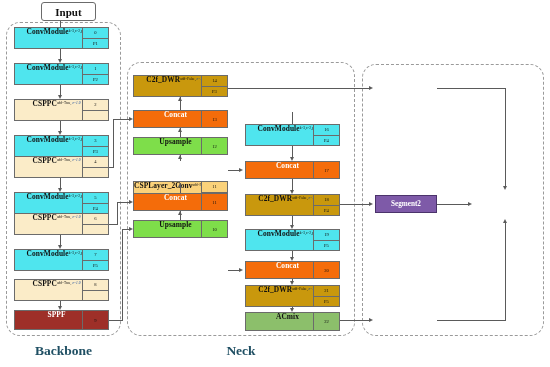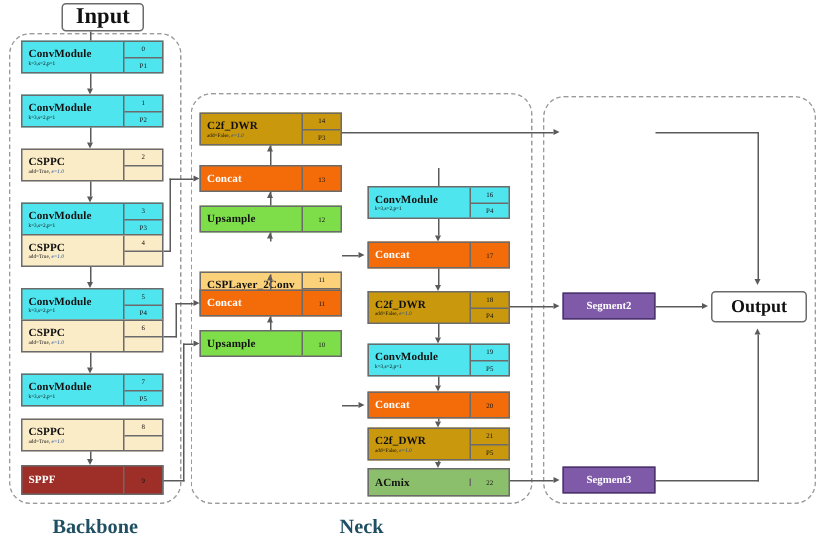--- a/index.html
+++ b/index.html
@@ -29,23 +29,23 @@
     position:absolute;
     box-sizing:border-box;
     border:0.9px solid #6b6b6b;
     display:flex;
     align-items:stretch;
     overflow:hidden;
   }
   .node .ncol{
     flex:1 1 auto;
     display:flex;
-    flex-direction:column;
+    flex-direction:row;
     justify-content:center;
-    padding-left:4px;
+    padding-left:16px;
     min-width:0;
     overflow:hidden;
   }
   .node .title{
     font-family:"Liberation Serif", serif;
     font-weight:bold;
     font-size:7.4px;
     line-height:8px;
     color:#101010;
     white-space:nowrap;
@@ -85,21 +85,21 @@
   .c-csppc  {background:#fbecc8;}
   .c-sppf   {background:#9e2f28;}
   .c-sppf .title{color:#ffffff;}
   .c-sppf .ic{color:#ffe8e5;}
   .c-c2f    {background:#c9980d;}
   .c-concat {background:#f46c0a;}
   .c-concat .title{color:#ffffff;}
   .c-concat .ic{color:#ffe9d6;}
   .c-ups    {background:#7ede4a;}
   .c-csp2   {background:#fbd27a;margin-top:20px;}
-  .c-acmix  {background:#8cbf6b;align-items:center;}
+  .c-acmix  {background:#8cbf6b;}
   .c-seg    {background:#7e5aa8;border:0.9px solid #4b336b;}
 
   
   .pbox{
     position:absolute;
     box-sizing:border-box;
     background:#ffffff;
     border:1px solid #6b6b6b;
     border-radius:3px;
     display:flex;align-items:center;justify-content:center;
@@ -121,21 +121,21 @@
   .arw{position:absolute;width:0;height:0;}
   .arw.down{border-left:2.6px solid transparent;border-right:2.6px solid transparent;border-top:4px solid #5a5a5a;}
   .arw.up{border-left:2.6px solid transparent;border-right:2.6px solid transparent;border-bottom:4px solid #5a5a5a;}
   .arw.right{border-top:2.6px solid transparent;border-bottom:2.6px solid transparent;border-left:4px solid #5a5a5a;}
 </style>
 </head>
 <body>
 
 <div id="root">
 
-  <div class="pbox" style="left:41px;top:2px;width:55px;height:19px;font-size:15px;">
+  <div class="pbox" style="left:41px;top:2px;width:55px;height:19px;font-size:11px;">
     <span>Input</span>
   </div>
 
   <div class="grp" style="left:6px;top:22px;width:115px;height:314px;"></div>
   <div class="grp" style="left:127px;top:62px;width:228px;height:274px;"></div>
   <div class="grp" style="left:362px;top:64px;width:182px;height:272px;"></div>
 
   <div class="seclabel" style="left:127px;top:343px;width:228px;">Neck</div>
   <div class="seclabel" style="left:6px;top:343px;width:115px;">Backbone</div>
 
@@ -436,27 +436,21 @@
 
   <div class="ln lnh" style="left:228px;top:170px;width:11px;"></div>
   <div class="arw right" style="left:239px;top:167.5px;"></div>
 
   <div class="ln lnh" style="left:228px;top:270px;width:11px;"></div>
   <div class="arw right" style="left:239px;top:267.5px;"></div>
 
   <div class="node c-seg" style="left:375px;top:195px;width:62px;height:18px;">
     <div class="seglabel">Segment2</div>
   </div>
-  <div class="node c-seg" style="left:375px;top:311px;width:62px;height:18px;">
-    <div class="seglabel">Segment3</div>
-  </div>
-
-  <div class="pbox" style="left:474px;top:194px;width:64px;height:21px;font-size:12px;">
-    <span>Output</span>
-  </div>
+
 
   <div class="ln lnh" style="left:228px;top:88px;width:141px;"></div>
   <div class="arw right" style="left:369px;top:85.5px;"></div>
 
   <div class="ln lnh" style="left:340px;top:204px;width:29px;"></div>
   <div class="arw right" style="left:369px;top:201.5px;"></div>
 
   <div class="ln lnh" style="left:340px;top:320px;width:29px;"></div>
   <div class="arw right" style="left:369px;top:317.5px;"></div>
 

